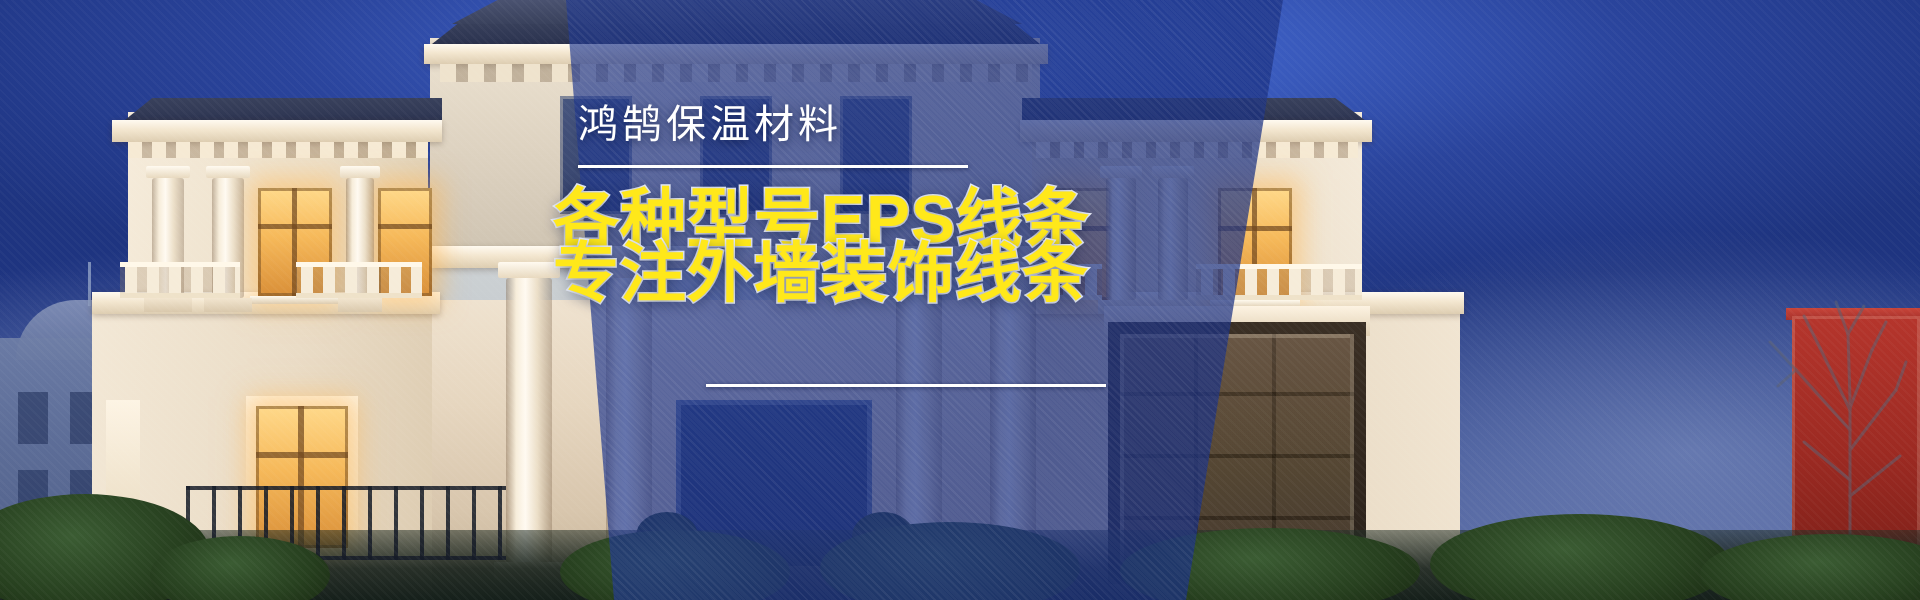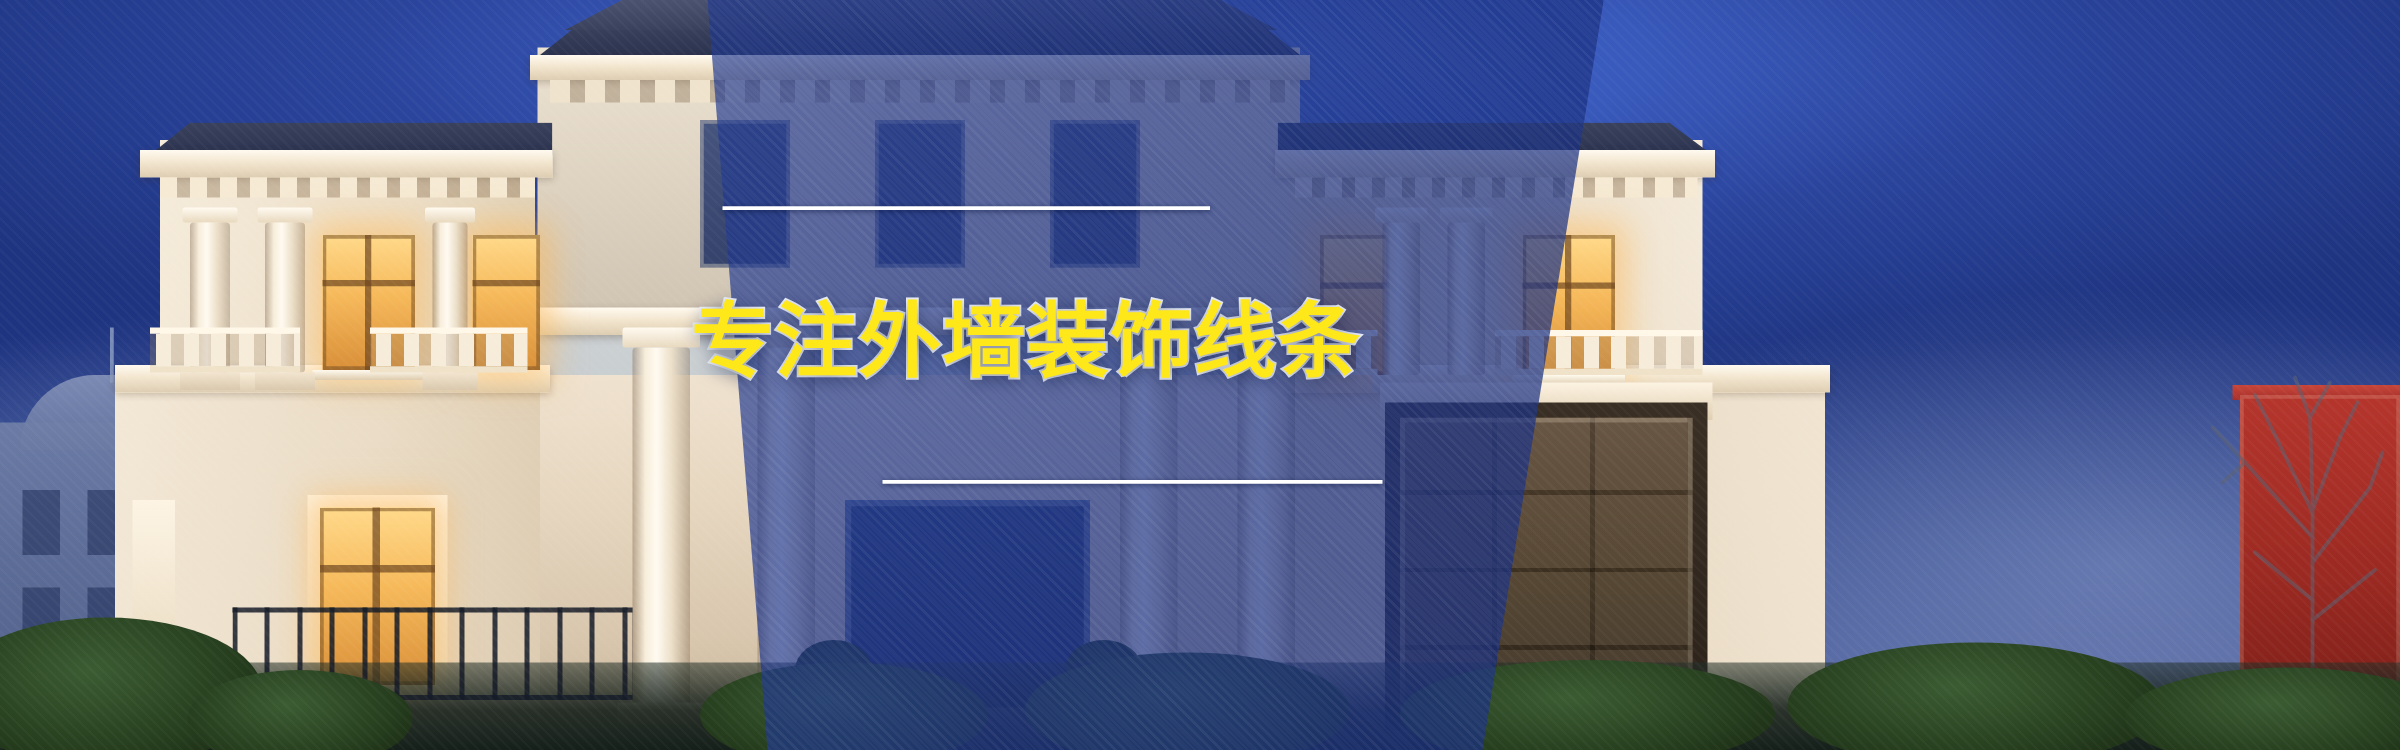--- a/index.html
+++ b/index.html
@@ -474,23 +474,25 @@
     <div class="bush" style="left:1430px;width:300px;height:100px;"></div>
     <div class="bush" style="left:1700px;width:260px;height:80px;"></div>
   </div>
 
   <div class="panel"></div>
   <div class="panel-hatch"></div>
   <div class="global-hatch"></div>
 
   <div class="copy">
 
+    <div class="brand">鸿鹄保温材料</div>
 
     <div class="rule rule-top"></div>
 
+    <div class="head head-1">各种型号EPS线条</div>
 
     <div class="head head-2">专注外墙装饰线条</div>
 
     <div class="rule rule-bot"></div>
 
   </div>
 
 </div>
 
 </body></html>

